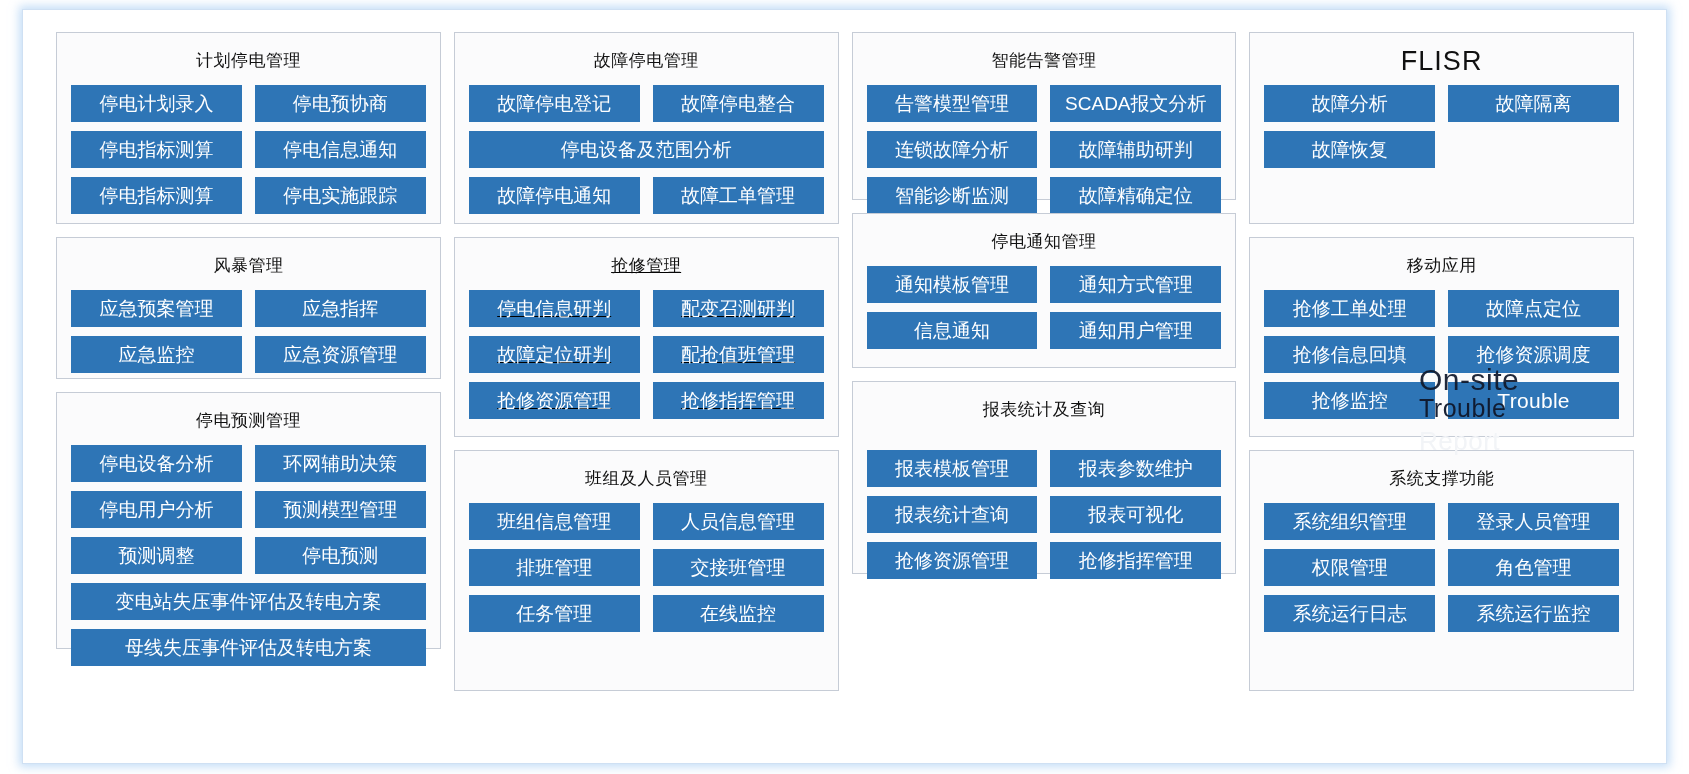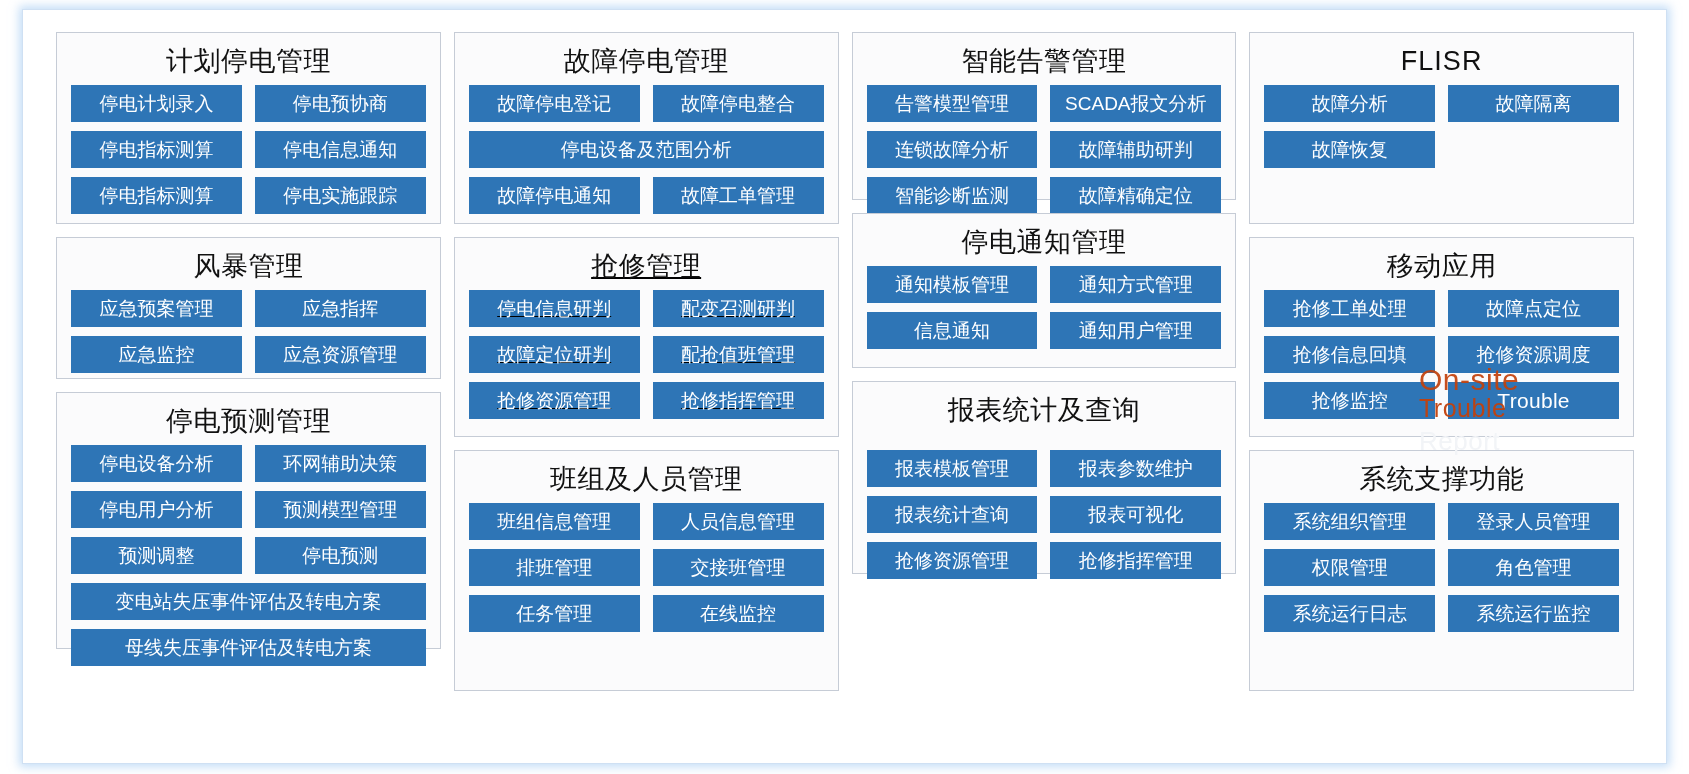--- a/index.html
+++ b/index.html
@@ -57,21 +57,21 @@
     border: 1px solid #c6ccd6;
     background: #fbfbfc;
     box-sizing: border-box;
     padding: 8px 14px 13px 14px;
     display: flex;
     flex-direction: column;
   }
 
   .panel-title {
     text-align: center;
-    font-size: 27px;
+    font-size: 17px;
     line-height: 40px;
     color: #111111;
     font-weight: 400;
     letter-spacing: 0.5px;
     white-space: nowrap;
     margin-bottom: 4px;
   }
 
   .panel-title.latin {
     font-size: 27px;
@@ -129,21 +129,21 @@
   .h-mobile    { height: 200px; }
 
   .h-forecast  { height: 257px; }
   .h-team      { height: 241px; }
   .h-report    { height: 193px; gap: 16px; }
   .h-system    { height: 241px; }
 
   
   .overlay {
     position: absolute;
-    color: #c2410c;
+    color: #0f172a;
     font-size: 30px;
     font-weight: 400;
     letter-spacing: 0.5px;
     white-space: nowrap;
     pointer-events: none;
   }
   .overlay.onsite {
     left: 1419px;
     top: 363px;
     opacity: 0.92;

